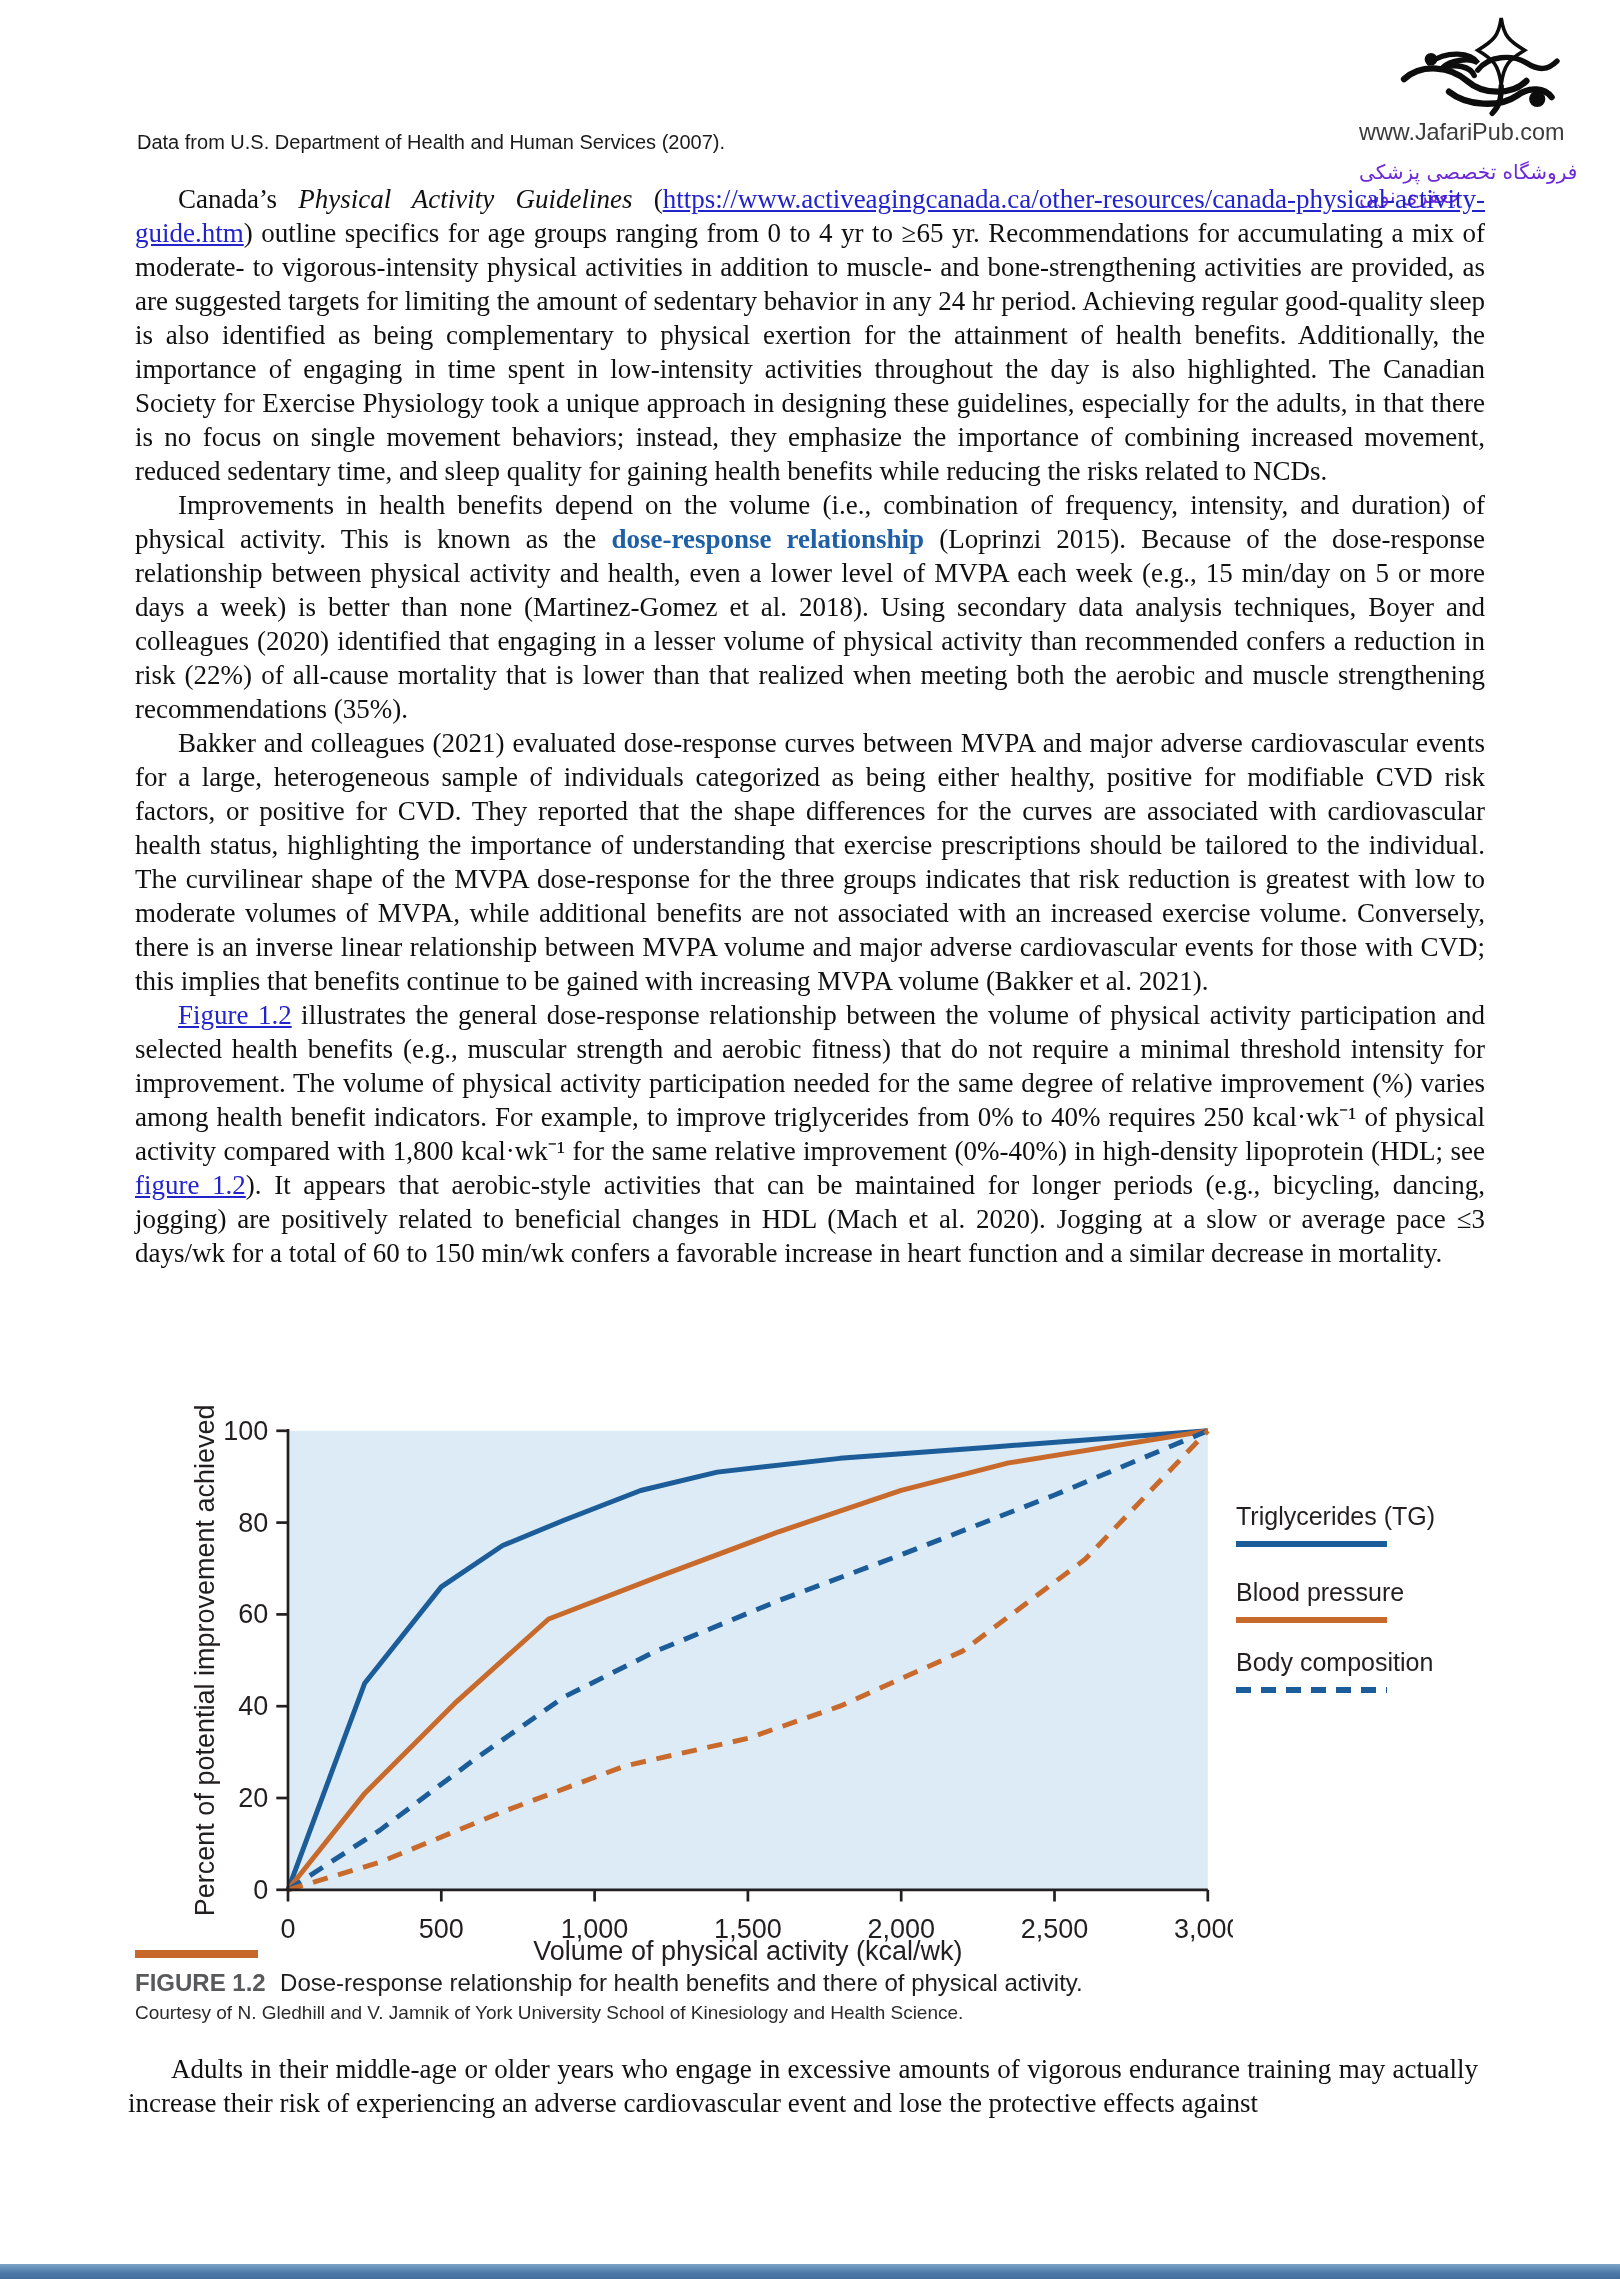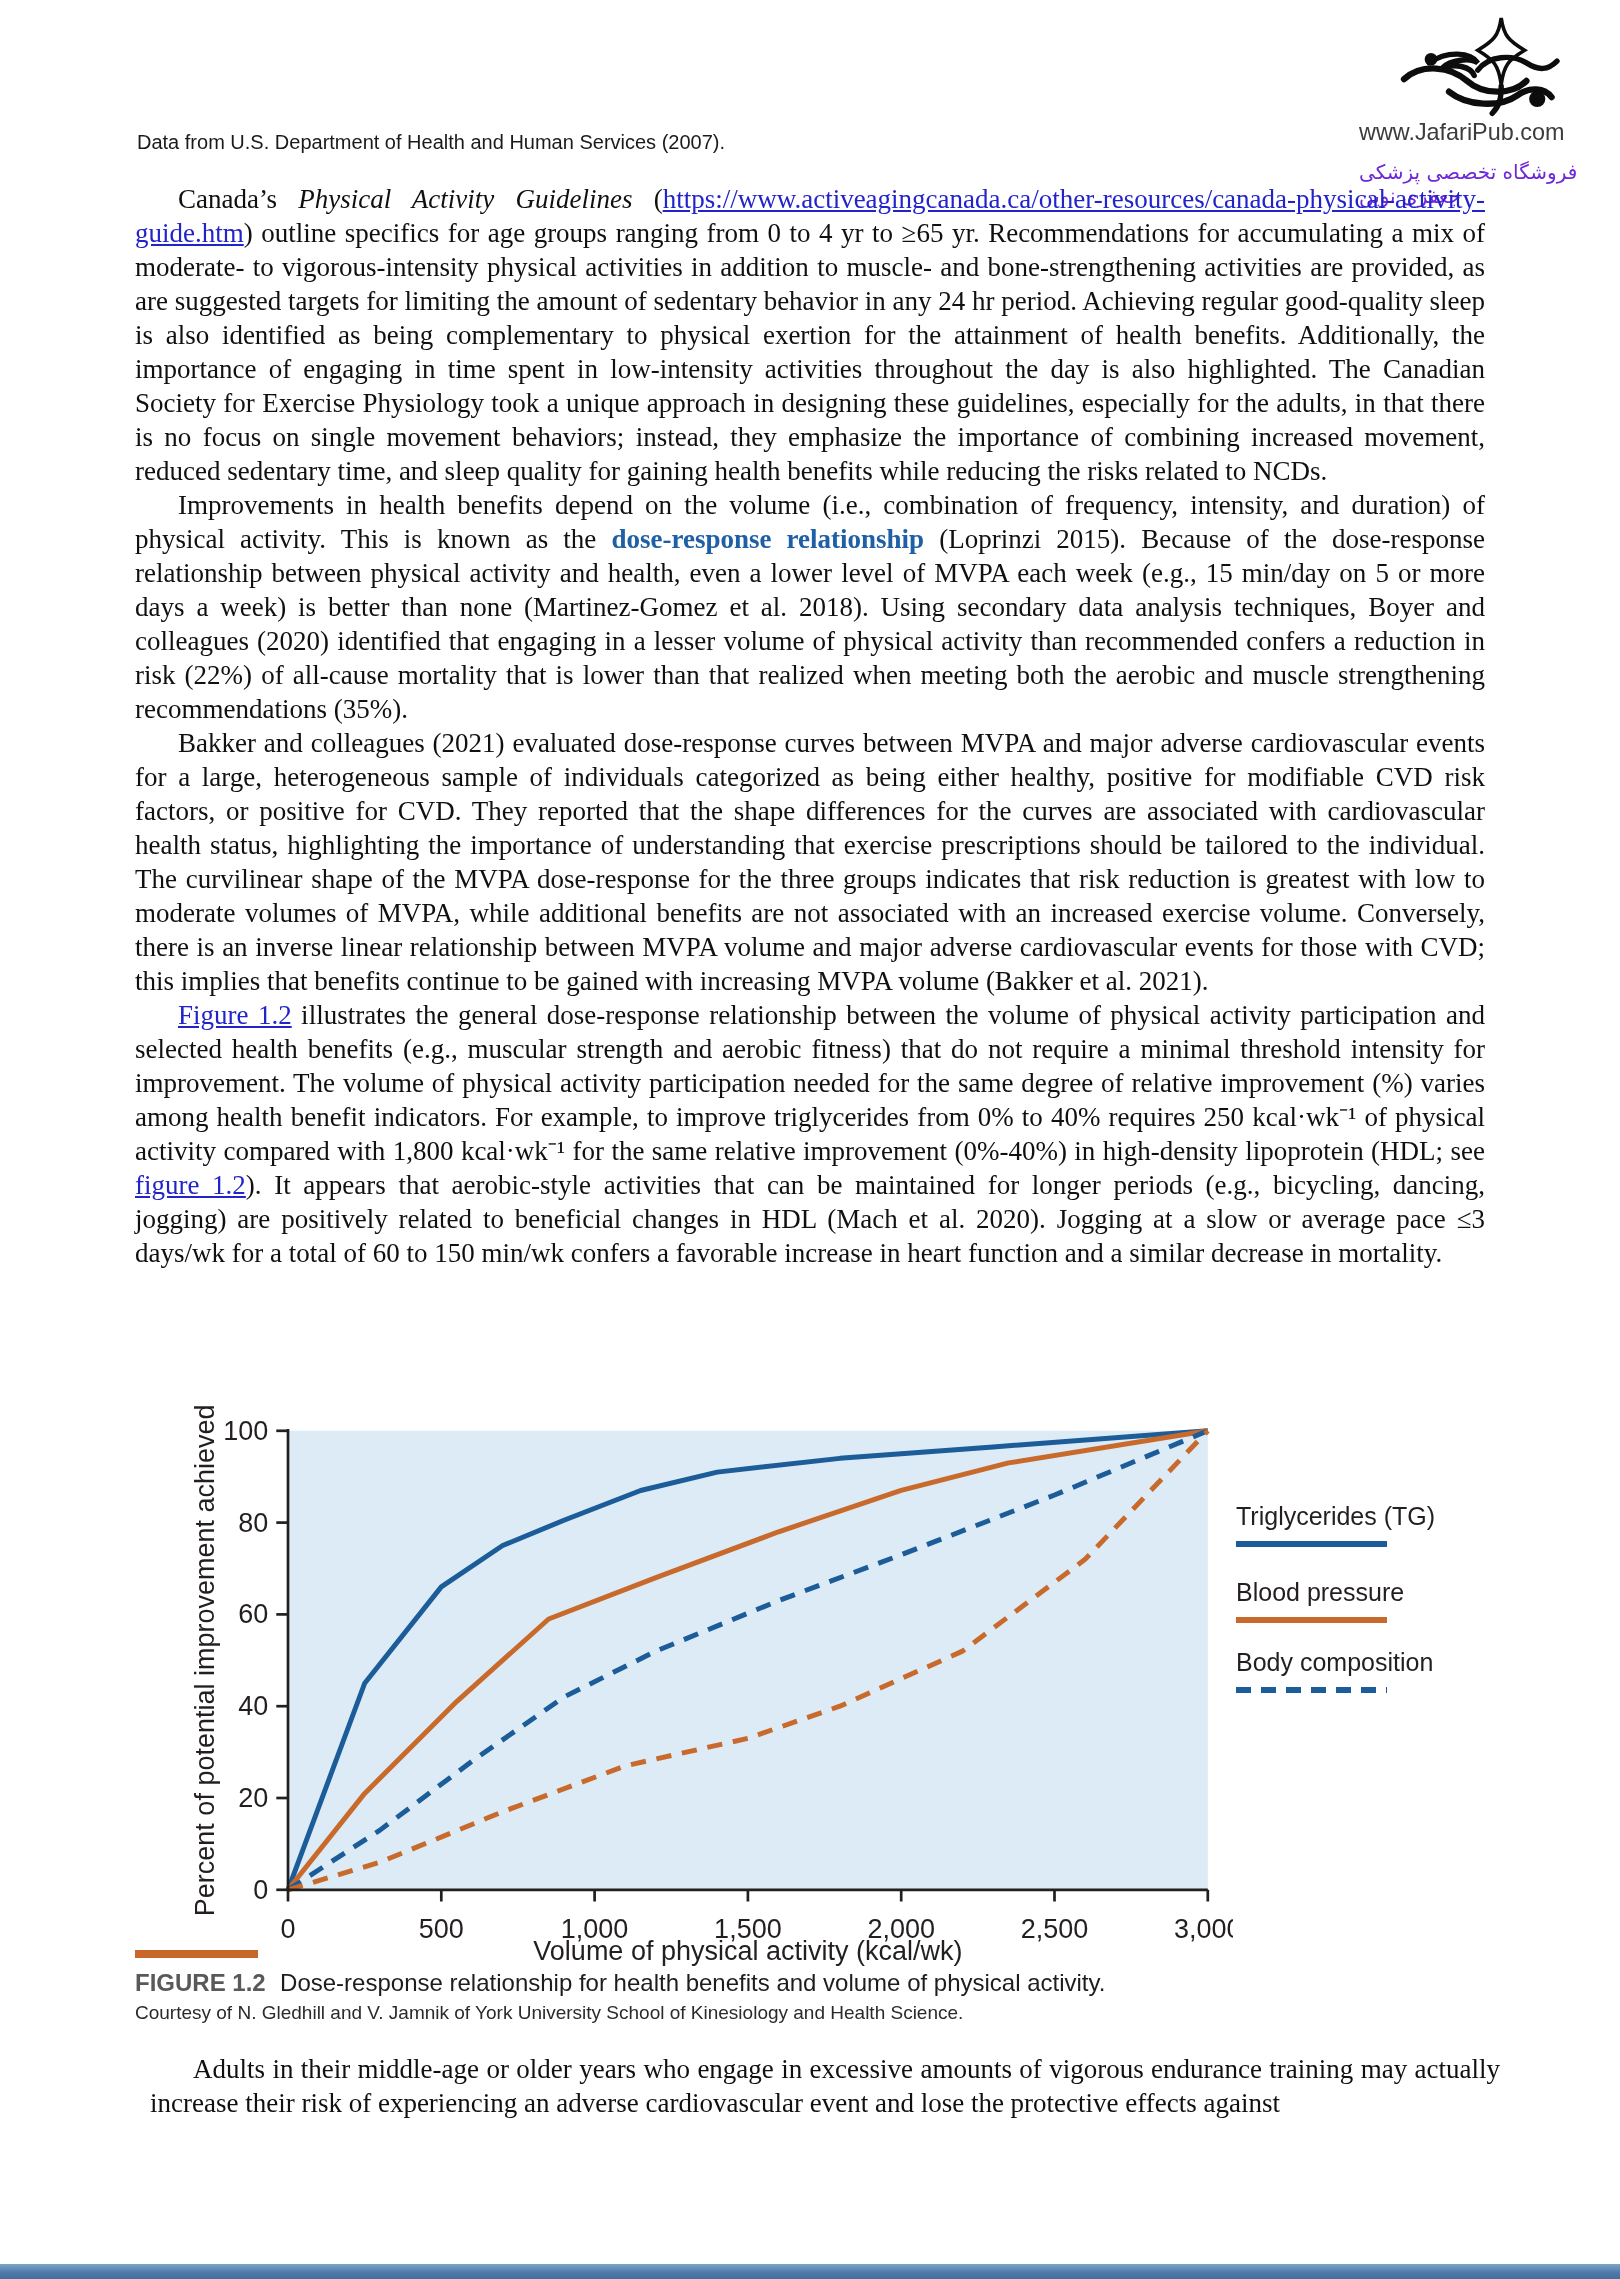--- a/index.html
+++ b/index.html
@@ -31,21 +31,21 @@
 
   
   .fig-rule{position:absolute;left:135px;top:1950px;width:123px;height:8px;}
   .fig-caption{position:absolute;left:135px;top:1969px;width:1350px;
     font-family:"Liberation Sans", sans-serif;font-size:24px;color:#1d1d1d;}
   .fig-label{font-weight:bold;color:#58595b;margin-right:14.4px;}
   .fig-courtesy{position:absolute;left:135px;top:2002px;width:1350px;
     font-family:"Liberation Sans", sans-serif;font-size:19px;color:#2a2a2a;}
 
   
-  .closing{position:absolute;left:150px;top:2052px;width:1350px;
+  .closing{position:absolute;left:128px;top:2052px;width:1350px;
     font-size:27px;line-height:34px;text-align:justify;color:#101010;}
   .closing p{margin:0;text-indent:43px;}
 
   
   .footer-bar{position:absolute;left:0;bottom:0;width:1620px;height:16px;
     background:linear-gradient(180deg,#7da4c8 0%,#4d7aa9 55%,#3f6c9b 100%);}
 </style>
 </head>
 <body>
 
@@ -128,21 +128,21 @@
     <div class="legend-sample" style="background: rgb(201, 106, 45);"></div>
   </div>
   <div class="legend-entry" style="top:223px">
     <div>Body composition</div>
     <div class="legend-sample" style="background: repeating-linear-gradient(90deg, rgb(27, 92, 153) 0px, rgb(27, 92, 153) 15.3px, transparent 15.3px, transparent 25px);"></div>
   </div>
 </div>
 
 <div class="fig-rule" style="background: rgb(200, 103, 42);"></div>
 <div class="fig-caption">
-  <span class="fig-label">FIGURE 1.2</span><span>Dose-response relationship for health benefits and volume of physical activity.</span>
+  <span class="fig-label">FIGURE 1.2</span><span>Dose-response relationship for health benefits and there of physical activity.</span>
 </div>
 <div class="fig-courtesy">Courtesy of N. Gledhill and V. Jamnik of York University School of Kinesiology and Health Science.</div>
 
 <div class="closing">
   <p><span>Adults in their middle-age or older years who engage in excessive amounts of vigorous endurance training may actually increase their risk of experiencing an adverse cardiovascular event and lose the protective effects against</span></p>
 </div>
 
 <div class="footer-bar"></div>
 
 

